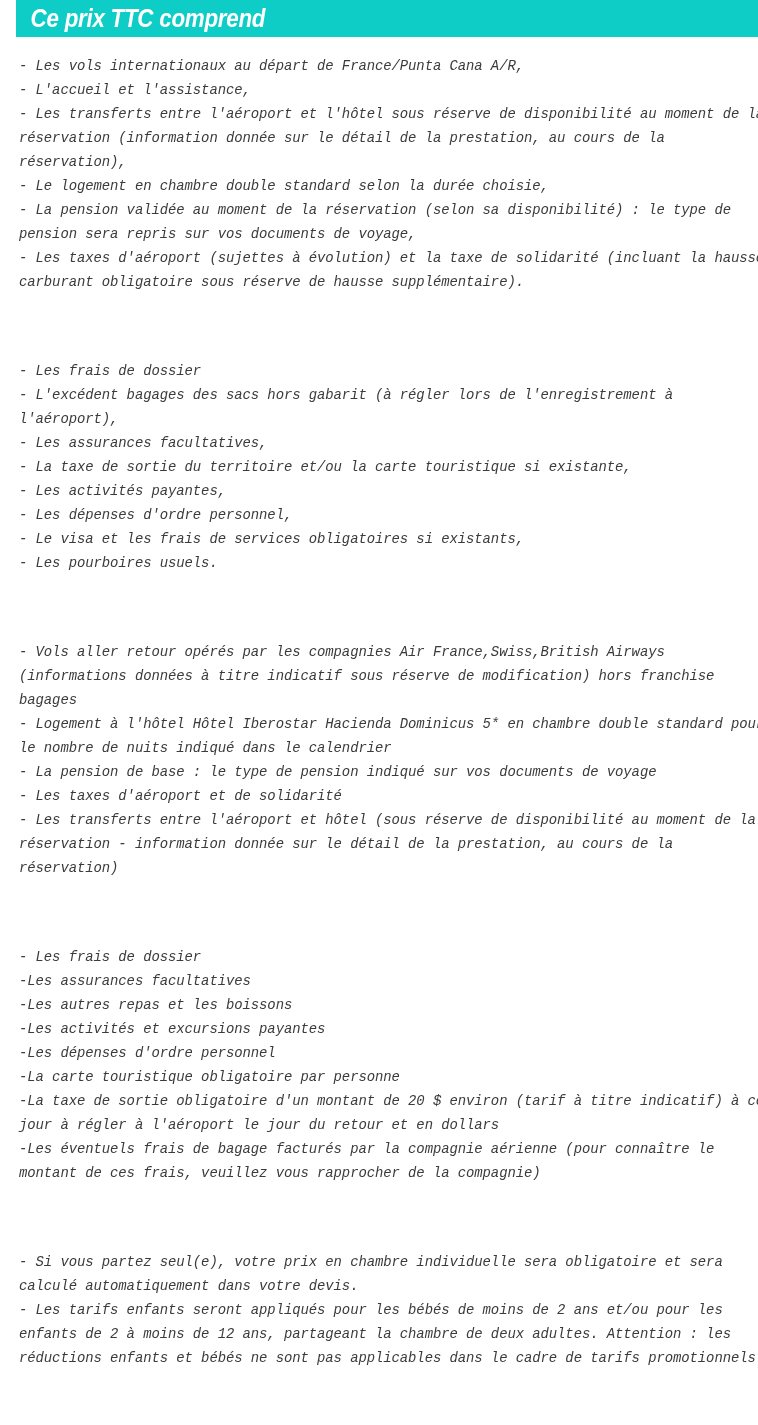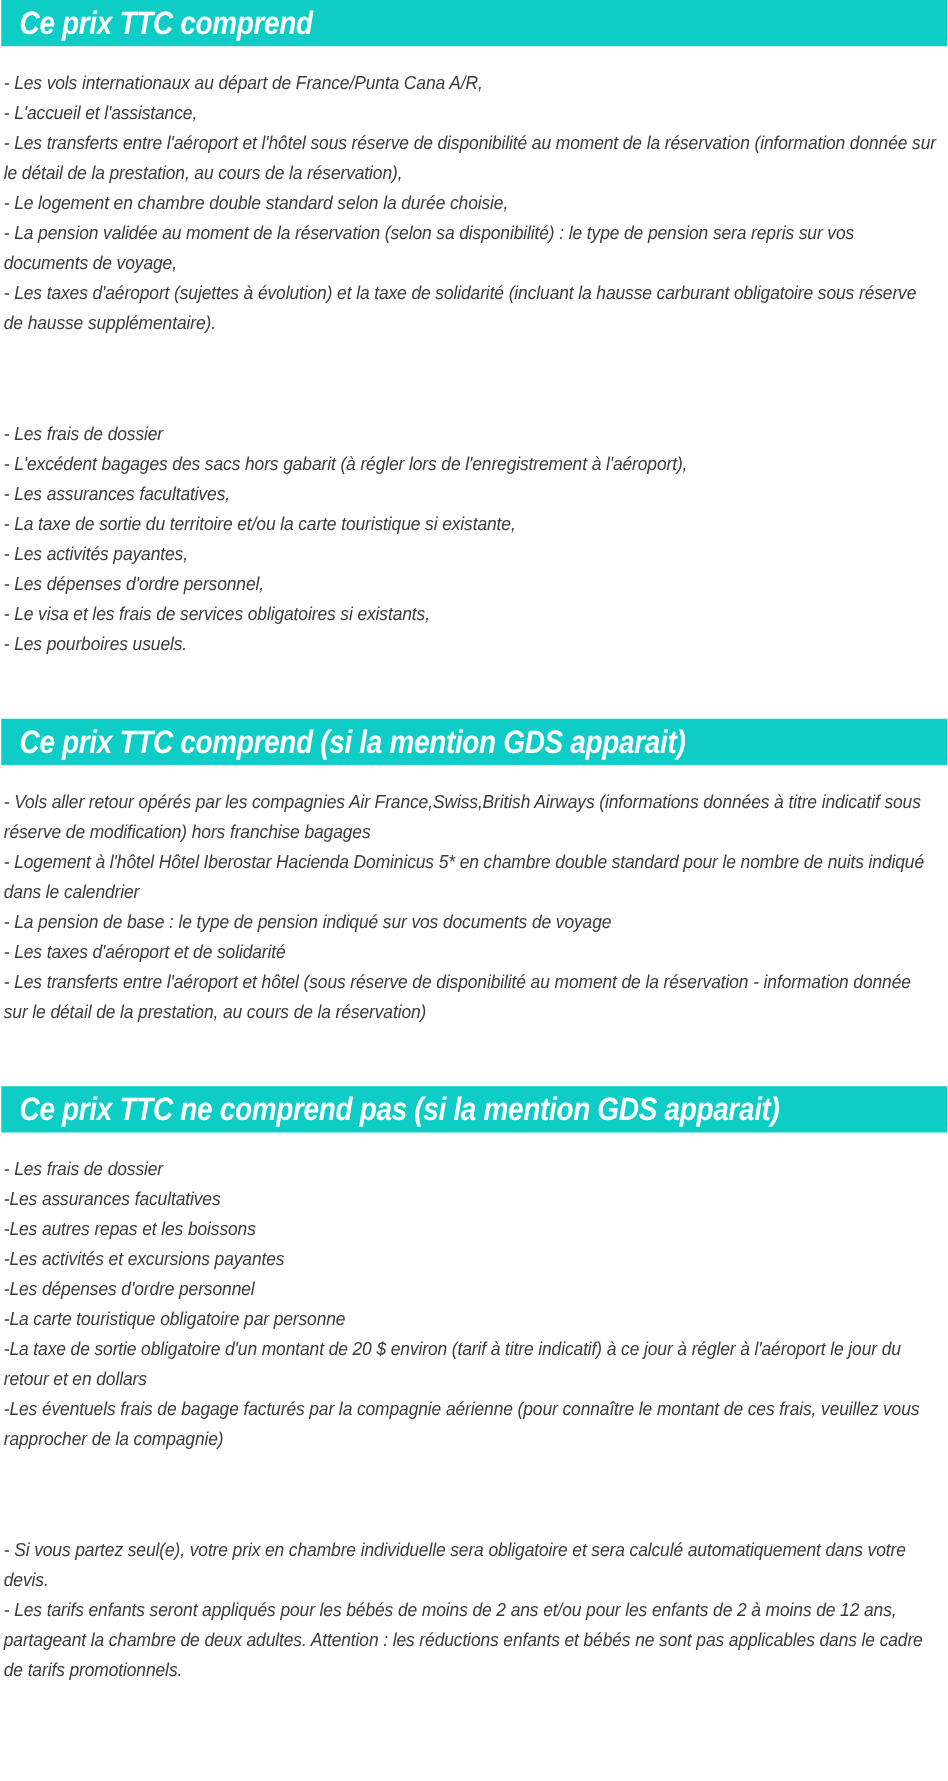--- a/index.html
+++ b/index.html
@@ -9,44 +9,45 @@
     height: 1425px;
     overflow: hidden;
     font-family: "Liberation Sans", sans-serif;
     position: relative;
   }
   .content {
     width: 758px;
   }
   section { display: block; }
   .section-bar {
-    margin-left: 1px;
+    margin-left: 16px;
     height: 37px;
     background: var(--accent, #0ecdc7);
     color: #ffffff;
     display: flex;
     align-items: center;
     overflow: hidden;
   }
   .bar-text {
     display: inline-block;
     font-style: italic;
     font-weight: bold;
     font-size: 26px;
     line-height: 37px;
     white-space: nowrap;
     padding-left: 17px;
     transform: scaleX(0.86);
     transform-origin: 0 50%;
     letter-spacing: -0.3px;
   }
   .section-body {
-    padding: 18px 0 0 3px;
+    padding: 18px 0 0 19px;
     margin-bottom: 47px;
     overflow: visible;
+    font-family: Liberation Mono, monospace;
   }
   section:last-child .section-body { margin-bottom: 16px; }
   .section-body p {
     width: 803px;
     transform: scaleX(0.93);
     transform-origin: 0 0;
     font-style: italic;
     font-size: 15px;
     line-height: 24px;
     color: var(--text, #3b3b3b);
@@ -76,35 +77,29 @@
         <p>- L'excédent bagages des sacs hors gabarit (à régler lors de l'enregistrement à l'aéroport),</p>
         <p>- Les assurances facultatives,</p>
         <p>- La taxe de sortie du territoire et/ou la carte touristique si existante,</p>
         <p>- Les activités payantes,</p>
         <p>- Les dépenses d'ordre personnel,</p>
         <p>- Le visa et les frais de services obligatoires si existants,</p>
         <p>- Les pourboires usuels.</p>
       </div>
     </section>
     <section>
-      <h2 class="section-bar">
-        <span class="bar-text">Ce prix TTC comprend (si la mention GDS apparait)</span>
-      </h2>
       <div class="section-body">
         <p>- Vols aller retour opérés par les compagnies Air France,Swiss,British Airways (informations données à titre indicatif sous réserve de modification) hors franchise bagages</p>
         <p>- Logement à l'hôtel Hôtel Iberostar Hacienda Dominicus 5* en chambre double standard pour le nombre de nuits indiqué dans le calendrier</p>
         <p>- La pension de base : le type de pension indiqué sur vos documents de voyage</p>
         <p>- Les taxes d'aéroport et de solidarité</p>
         <p>- Les transferts entre l'aéroport et hôtel (sous réserve de disponibilité au moment de la réservation - information donnée sur le détail de la prestation, au cours de la réservation)</p>
       </div>
     </section>
     <section>
-      <h2 class="section-bar">
-        <span class="bar-text">Ce prix TTC ne comprend pas (si la mention GDS apparait)</span>
-      </h2>
       <div class="section-body">
         <p>- Les frais de dossier</p>
         <p>-Les assurances facultatives</p>
         <p>-Les autres repas et les boissons</p>
         <p>-Les activités et excursions payantes</p>
         <p>-Les dépenses d'ordre personnel</p>
         <p>-La carte touristique obligatoire par personne</p>
         <p>-La taxe de sortie obligatoire d'un montant de 20 $ environ (tarif à titre indicatif) à ce jour à régler à l'aéroport le jour du retour et en dollars</p>
         <p>-Les éventuels frais de bagage facturés par la compagnie aérienne (pour connaître le montant de ces frais, veuillez vous rapprocher de la compagnie)</p>
       </div>

